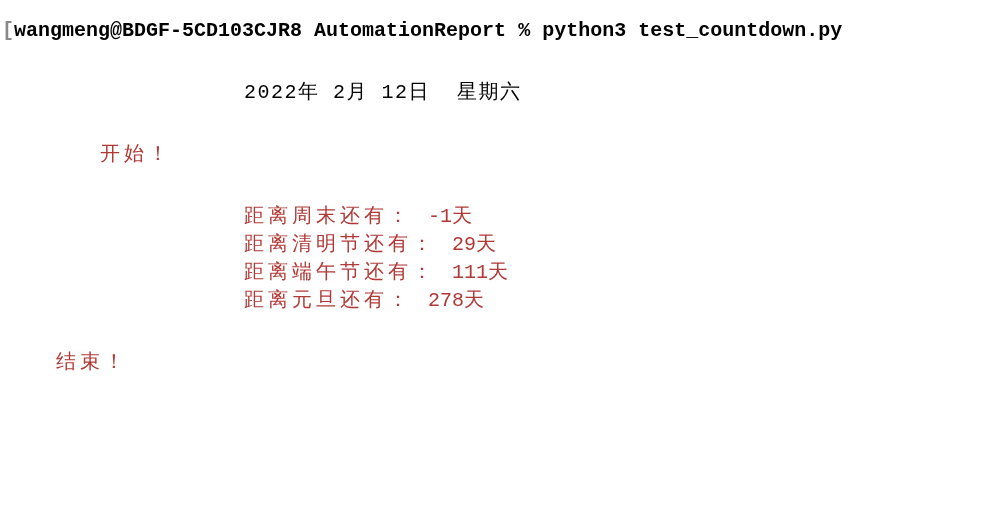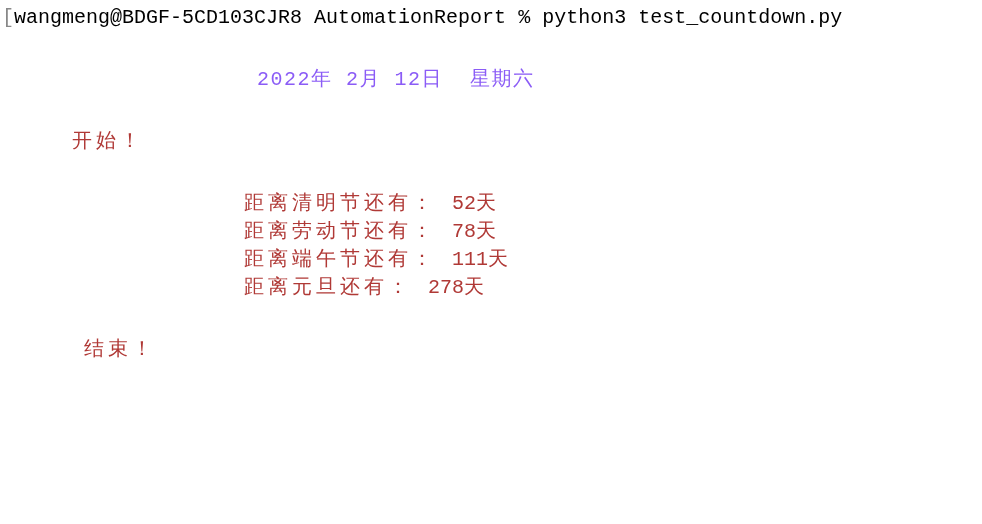--- a/index.html
+++ b/index.html
@@ -12,71 +12,71 @@
       height: 524px;
       background: #ffffff;
       font-family: Menlo, Monaco, "Courier New", monospace;
       font-size: 20px;
       line-height: 1.4;
       overflow: hidden;
     }
     .prompt-line {
       color: #000000;
       white-space: pre;
-      padding-top: 4px;
+      padding-top: 17px;
       padding-left: 2px;
+      font-weight: bold;
     }
     .date-line {
-      color: #8b5cf6;
+      color: #000000;
       white-space: pre;
       padding-left: 244px;
       padding-top: 34px;
       letter-spacing: 1.5px;
-      margin-left: 13px;
     }
     .start-line {
       color: #b03936;
       white-space: pre;
-      padding-left: 72px;
+      padding-left: 100px;
       padding-top: 34px;
       letter-spacing: 4px;
     }
     .countdown-section {
       padding-top: 34px;
       padding-left: 244px;
     }
     .countdown-line {
       color: #b03936;
       white-space: pre;
       letter-spacing: 4px;
       line-height: 1.4;
     }
     .countdown-line .days-value {
       letter-spacing: 0;
     }
     .end-line {
       color: #b03936;
       white-space: pre;
-      padding-left: 84px;
+      padding-left: 56px;
       padding-top: 34px;
       letter-spacing: 4px;
     }
     .bracket {
       color: #888888;
     }
   </style>
 </head>
 <body>
 
 <div class="prompt-line"><span class="bracket">[</span><span>wangmeng</span>@<span>BDGF-5CD103CJR8</span> <span>AutomationReport</span> <span>%</span> <span>python3 test_countdown.py</span></div>
 
 <div class="date-line">2022年 2月 12日  星期六</div>
 
 <div class="start-line">开始！</div>
 
 <div class="countdown-section">
-    <div class="countdown-line"><span>距离</span><span>清明节</span><span>还有： </span><span class="days-value">52</span><span>天</span></div>
-    <div class="countdown-line"><span>距离</span><span>劳动节</span><span>还有： </span><span class="days-value">78</span><span>天</span></div>
+    <div class="countdown-line"><span>距离</span><span>周末</span><span>还有： </span><span class="days-value">-1</span><span>天</span></div>
+    <div class="countdown-line"><span>距离</span><span>清明节</span><span>还有： </span><span class="days-value">29</span><span>天</span></div>
     <div class="countdown-line"><span>距离</span><span>端午节</span><span>还有： </span><span class="days-value">111</span><span>天</span></div>
     <div class="countdown-line"><span>距离</span><span>元旦</span><span>还有： </span><span class="days-value">278</span><span>天</span></div>
   </div>
 
 <div class="end-line">结束！</div>
 
 </body></html>

